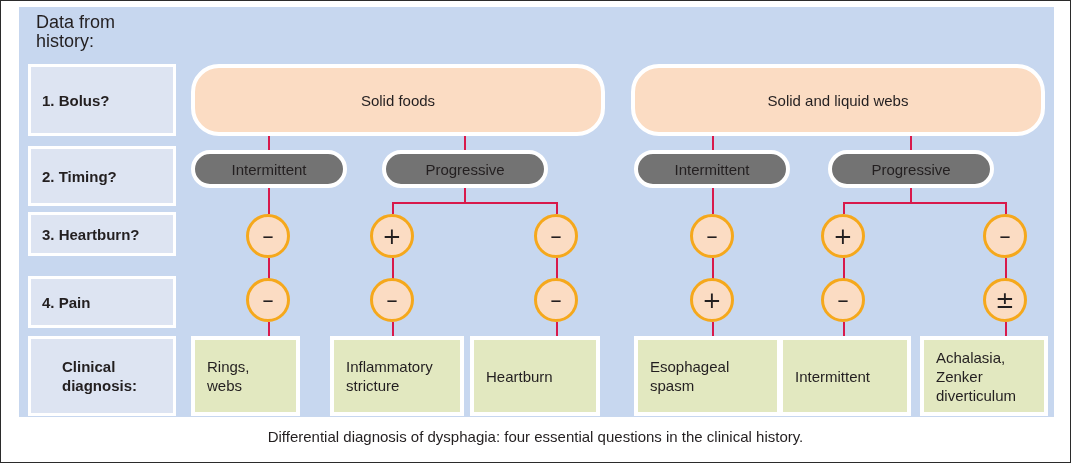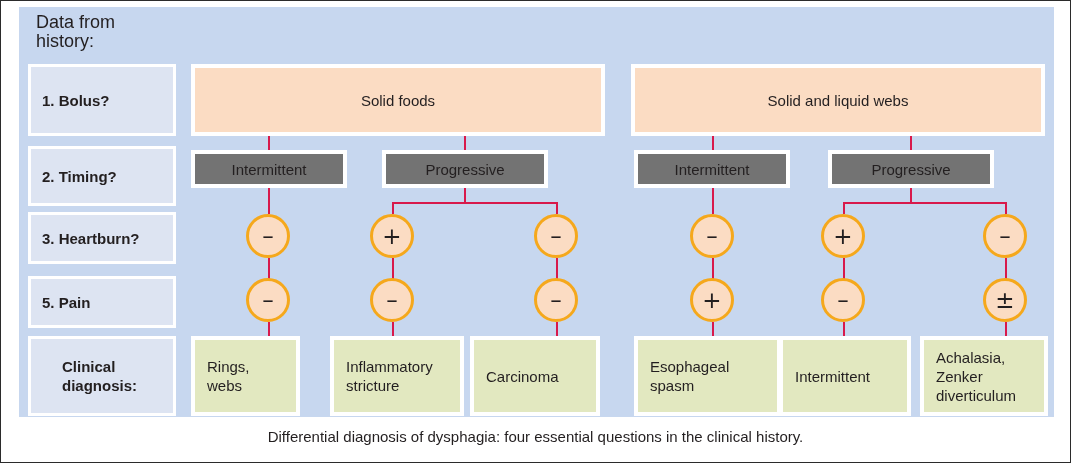--- a/index.html
+++ b/index.html
@@ -43,21 +43,21 @@
   }
 
   
   .box{
     position:absolute;
     border:4px solid #ffffff;
     box-sizing:border-box;
     display:flex;align-items:center;
     font-size:15px;color:#231f20;line-height:19px;
   }
-  .box.center{justify-content:center;text-align:center;}
+  .box.center{justify-content:center;text-align:center;border-radius:28px;}
   .box.lefttext{justify-content:flex-start;padding-left:12px;text-align:left;}
   .peach{background:#fbdcc3;}
   .yellow{background:#737373;}
   .green{background:#e2e8c0;}
 
   
   .ln{position:absolute;background:#d8194b;}
   .vl{width:2px;}
   .hl{height:2px;}
 
@@ -85,22 +85,22 @@
 
 <div id="root">
   <div class="frame"></div>
 
   <div class="panel"></div>
 
   <div class="hdr">Data from<br>history:</div>
 
   <div class="lbl" style="top:64px;height:72px;">1. Bolus?</div>
   <div class="lbl" style="top:146px;height:60px;">2. Timing?</div>
-  <div class="lbl" style="top:212px;height:52px;">3. Heartburn?</div>
-  <div class="lbl" style="top:276px;height:52px;">5. Pain</div>
+  <div class="lbl" style="top:212px;height:44px;">3. Heartburn?</div>
+  <div class="lbl" style="top:276px;height:52px;">4. Pain</div>
   <div class="lbl" style="top:336px;height:80px;padding-left:31px;">Clinical<br>diagnosis:</div>
 
   <div class="box peach center" style="left:191px;top:64px;width:414px;height:72px;">Solid foods</div>
   <div class="box peach center" style="left:631px;top:64px;width:414px;height:72px;">Solid and liquid webs</div>
 
   <div class="ln vl" style="left:268px;top:136px;height:14px;"></div>
   <div class="ln vl" style="left:464px;top:136px;height:14px;"></div>
   <div class="ln vl" style="left:712px;top:136px;height:14px;"></div>
   <div class="ln vl" style="left:910px;top:136px;height:14px;"></div>
 
@@ -146,19 +146,19 @@
 
   <div class="ln vl" style="left:268px;top:322px;height:18px;"></div>
   <div class="ln vl" style="left:392px;top:322px;height:18px;"></div>
   <div class="ln vl" style="left:556px;top:322px;height:18px;"></div>
   <div class="ln vl" style="left:712px;top:322px;height:18px;"></div>
   <div class="ln vl" style="left:843px;top:322px;height:18px;"></div>
   <div class="ln vl" style="left:1005px;top:322px;height:18px;"></div>
 
   <div class="box green lefttext" style="left:191px;top:336px;width:109px;height:80px;">Rings,<br>webs</div>
   <div class="box green lefttext" style="left:330px;top:336px;width:134px;height:80px;">Inflammatory<br>stricture</div>
-  <div class="box green lefttext" style="left:470px;top:336px;width:130px;height:80px;">Carcinoma</div>
+  <div class="box green lefttext" style="left:470px;top:336px;width:130px;height:80px;">Heartburn</div>
   <div class="box green lefttext" style="left:634px;top:336px;width:147px;height:80px;">Esophageal<br>spasm</div>
   <div class="box green lefttext" style="left:779px;top:336px;width:132px;height:80px;">Intermittent</div>
   <div class="box green lefttext" style="left:920px;top:336px;width:128px;height:80px;">Achalasia,<br>Zenker<br>diverticulum</div>
 
   <div class="cap">Differential diagnosis of dysphagia: four essential questions in the clinical history.</div>
 </div>
 
 </body></html>

